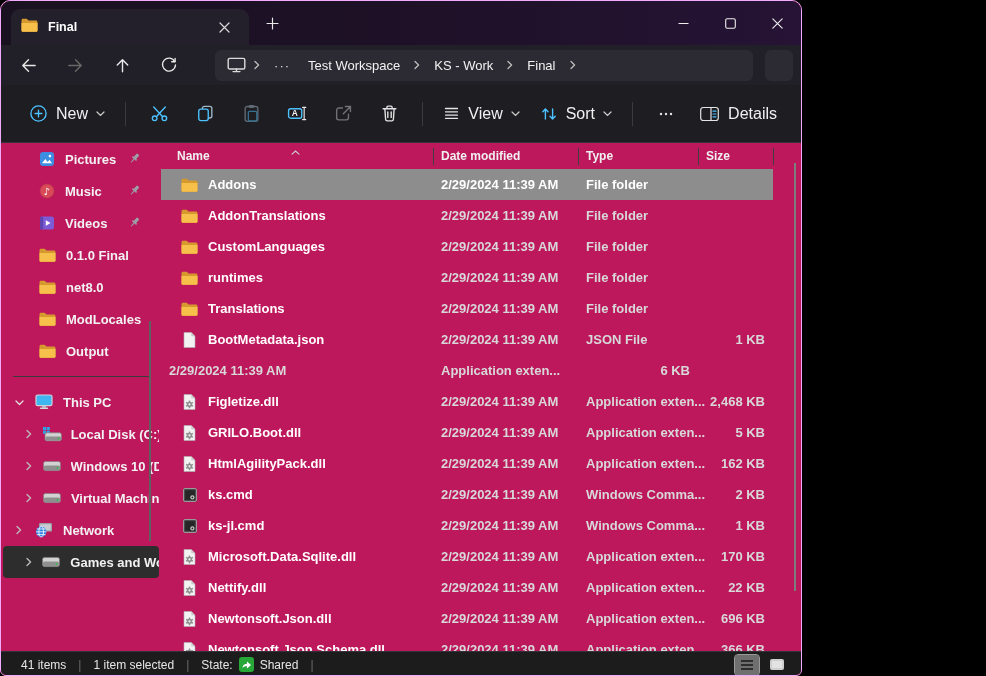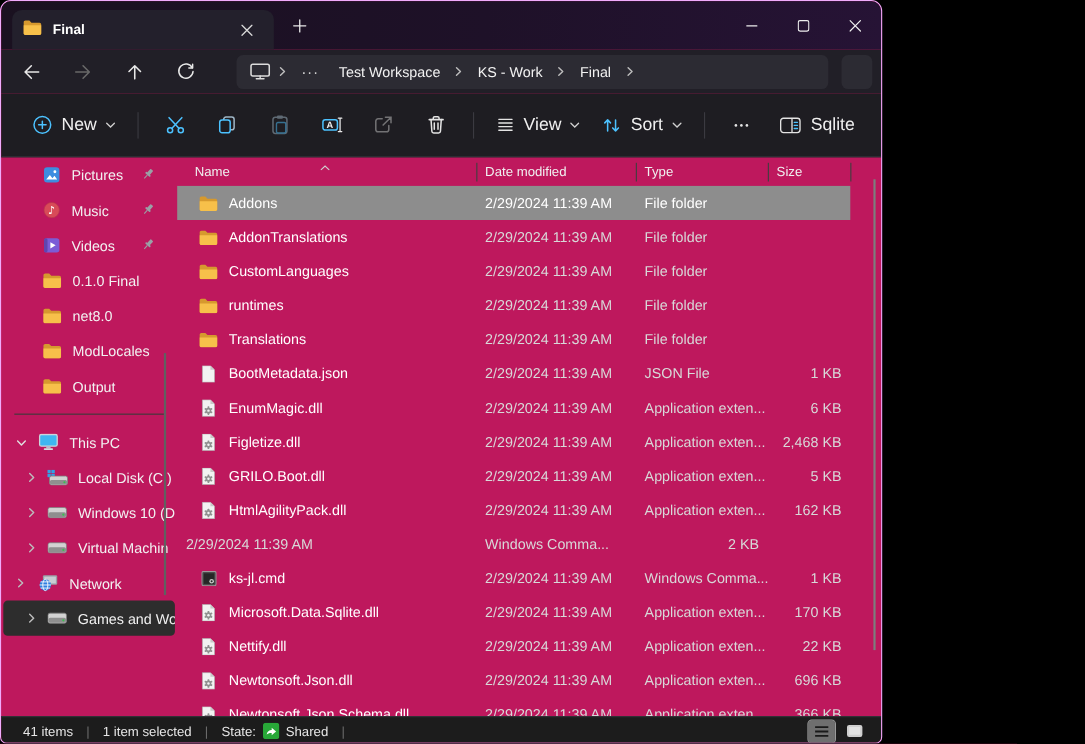--- a/index.html
+++ b/index.html
@@ -36,21 +36,21 @@
   .search-pill input::placeholder{ color:#9d9da4; }
   
   .toolbar{ height:58px; background:#1e1d22; display:flex; align-items:center;
     padding-left:18px; border-bottom:1px solid #333238; }
   .tb-btn{ display:flex; align-items:center; gap:8px; padding:8px 10px; border-radius:5px;
     font-size:16px; color:#f0f0f0; }
   .tb-icon-btn{ width:48px; height:38px; display:grid; place-items:center; border-radius:5px; }
   .tb-sep{ width:1px; height:24px; background:#3b3a41; margin:0 10px; }
   .tb-details{ margin-left:auto; margin-right:14px; }
   
-  .content{ display:flex; height:508px; position:relative; }
+  .content{ display:flex; height:508px; position:relative;font-weight:bold; }
   .sidebar{ width:160px; position:relative; padding-top:0; overflow:hidden; flex:none; }
   .side-item{ height:32px; display:flex; align-items:center; padding-left:36px; gap:10px;
     font-size:13px; color:#f2f2f2; position:relative; border-radius:4px; margin:0 2px; }
   .side-item .pin{ position:absolute; right:18px; top:9px; }
   .side-divider{ height:1px; background:#3a3a3a; margin:9px 12px; }
   .tree-item{ height:32px; display:flex; align-items:center; font-size:13px; color:#f2f2f2;
     border-radius:4px; margin:0 2px; }
   .tree-item .tw{ width:12px; margin-left:10px; display:grid; place-items:center; }
   .tree-item .ticon{ margin-left:10px; margin-right:10px; display:grid; place-items:center; width:18px; }
   .tree-item.child .tw{ margin-left:20px; }
@@ -292,21 +292,21 @@
         </svg>
     </div>
     <div class="tb-btn tb-details">
       <svg width="21" height="18" viewBox="0 0 20 18">
           <rect x="1.2" y="2.5" width="17.6" height="13" rx="2.5" stroke="#e4e4e4" fill="none" stroke-width="1.2"></rect>
           <path d="M11.5 2.5v13" stroke="#e4e4e4" stroke-width="1.2"></path>
           <g stroke="#4cc2ff" stroke-width="1.2" stroke-linecap="round">
             <path d="M13.5 6.2h3M13.5 9h3M13.5 11.8h3"></path>
           </g>
         </svg>
-      <span>Sqlite</span>
+      <span>Details</span>
     </div>
   </div>
 
   <div class="content">
     <div class="sidebar" id="sidebar">
       <div class="side-scroll"></div>
     <div class="side-item">
           <span style="display: inline-flex;">
             <svg width="16" height="16" viewBox="0 0 16 16">
               <rect x="1" y="1" width="14" height="14" rx="3" fill="#3d8de0"></rect>
@@ -630,112 +630,107 @@
                   </svg>
                 </span>
               </span>
               <span>BootMetadata.json</span>
             </div>
             <div class="c-date">2/29/2024 11:39 AM</div>
             <div class="c-type">JSON File</div>
             <div class="c-size">1 KB</div>
           </div>
           <div class="row">
+            <div class="c-date">2/29/2024 11:39 AM</div>
+            <div class="c-type">Application exten...</div>
+            <div class="c-size">6 KB</div>
+          </div>
+          <div class="row">
             <div class="c-name">
               <span class="ric">
                 <span style="display: inline-flex;">
                   <svg width="13" height="16" viewBox="0 0 13 16">
                     <path d="M1 .5h7.3L12 4.2V15.5H1z" fill="#f2f2f2" stroke="#b0b0b0" stroke-width=".6"></path>
                     <path d="M8.3.5L12 4.2H8.3z" fill="#c8c8c8"></path>
                     <g fill="#8f8f8f" transform="translate(6.5,10.3)">
                       <rect x="-0.8" y="-3.9" width="1.6" height="7.8" rx=".5"></rect>
                       <rect x="-0.8" y="-3.9" width="1.6" height="7.8" rx=".5" transform="rotate(60)"></rect>
                       <rect x="-0.8" y="-3.9" width="1.6" height="7.8" rx=".5" transform="rotate(120)"></rect>
                       <circle r="2.6"></circle>
                       <circle r="1.1" fill="#f2f2f2"></circle>
                     </g>
                   </svg>
                 </span>
               </span>
-              <span>EnumMagic.dll</span>
+              <span>Figletize.dll</span>
             </div>
             <div class="c-date">2/29/2024 11:39 AM</div>
             <div class="c-type">Application exten...</div>
-            <div class="c-size">6 KB</div>
+            <div class="c-size">2,468 KB</div>
           </div>
           <div class="row">
             <div class="c-name">
               <span class="ric">
                 <span style="display: inline-flex;">
                   <svg width="13" height="16" viewBox="0 0 13 16">
                     <path d="M1 .5h7.3L12 4.2V15.5H1z" fill="#f2f2f2" stroke="#b0b0b0" stroke-width=".6"></path>
                     <path d="M8.3.5L12 4.2H8.3z" fill="#c8c8c8"></path>
                     <g fill="#8f8f8f" transform="translate(6.5,10.3)">
                       <rect x="-0.8" y="-3.9" width="1.6" height="7.8" rx=".5"></rect>
                       <rect x="-0.8" y="-3.9" width="1.6" height="7.8" rx=".5" transform="rotate(60)"></rect>
                       <rect x="-0.8" y="-3.9" width="1.6" height="7.8" rx=".5" transform="rotate(120)"></rect>
                       <circle r="2.6"></circle>
                       <circle r="1.1" fill="#f2f2f2"></circle>
                     </g>
                   </svg>
                 </span>
               </span>
-              <span>Figletize.dll</span>
+              <span>GRILO.Boot.dll</span>
             </div>
             <div class="c-date">2/29/2024 11:39 AM</div>
             <div class="c-type">Application exten...</div>
-            <div class="c-size">2,468 KB</div>
+            <div class="c-size">5 KB</div>
           </div>
           <div class="row">
             <div class="c-name">
               <span class="ric">
                 <span style="display: inline-flex;">
                   <svg width="13" height="16" viewBox="0 0 13 16">
                     <path d="M1 .5h7.3L12 4.2V15.5H1z" fill="#f2f2f2" stroke="#b0b0b0" stroke-width=".6"></path>
                     <path d="M8.3.5L12 4.2H8.3z" fill="#c8c8c8"></path>
                     <g fill="#8f8f8f" transform="translate(6.5,10.3)">
                       <rect x="-0.8" y="-3.9" width="1.6" height="7.8" rx=".5"></rect>
                       <rect x="-0.8" y="-3.9" width="1.6" height="7.8" rx=".5" transform="rotate(60)"></rect>
                       <rect x="-0.8" y="-3.9" width="1.6" height="7.8" rx=".5" transform="rotate(120)"></rect>
                       <circle r="2.6"></circle>
                       <circle r="1.1" fill="#f2f2f2"></circle>
                     </g>
                   </svg>
                 </span>
               </span>
-              <span>GRILO.Boot.dll</span>
-            </div>
-            <div class="c-date">2/29/2024 11:39 AM</div>
-            <div class="c-type">Application exten...</div>
-            <div class="c-size">5 KB</div>
-          </div>
-          <div class="row">
-            <div class="c-name">
-              <span class="ric">
-                <span style="display: inline-flex;">
-                  <svg width="13" height="16" viewBox="0 0 13 16">
-                    <path d="M1 .5h7.3L12 4.2V15.5H1z" fill="#f2f2f2" stroke="#b0b0b0" stroke-width=".6"></path>
-                    <path d="M8.3.5L12 4.2H8.3z" fill="#c8c8c8"></path>
-                    <g fill="#8f8f8f" transform="translate(6.5,10.3)">
-                      <rect x="-0.8" y="-3.9" width="1.6" height="7.8" rx=".5"></rect>
-                      <rect x="-0.8" y="-3.9" width="1.6" height="7.8" rx=".5" transform="rotate(60)"></rect>
-                      <rect x="-0.8" y="-3.9" width="1.6" height="7.8" rx=".5" transform="rotate(120)"></rect>
-                      <circle r="2.6"></circle>
-                      <circle r="1.1" fill="#f2f2f2"></circle>
-                    </g>
-                  </svg>
-                </span>
-              </span>
               <span>HtmlAgilityPack.dll</span>
             </div>
             <div class="c-date">2/29/2024 11:39 AM</div>
             <div class="c-type">Application exten...</div>
             <div class="c-size">162 KB</div>
           </div>
           <div class="row">
+            <div class="c-name">
+              <span class="ric">
+                <span style="display: inline-flex;">
+                  <svg width="14" height="14" viewBox="0 0 14 14">
+                    <rect x=".5" y=".5" width="13" height="13" rx="1.5" fill="#4b4b4b" stroke="#9a9a9a"></rect>
+                    <rect x="2.2" y="2.2" width="9.6" height="9.6" fill="#262626"></rect>
+                    <circle cx="9.4" cy="9.4" r="2.1" fill="#c9c9c9"></circle>
+                    <circle cx="9.4" cy="9.4" r=".9" fill="#262626"></circle>
+                  </svg>
+                </span>
+              </span>
+              <span>ks.cmd</span>
+            </div>
             <div class="c-date">2/29/2024 11:39 AM</div>
             <div class="c-type">Windows Comma...</div>
             <div class="c-size">2 KB</div>
           </div>
           <div class="row">
             <div class="c-name">
               <span class="ric">
                 <span style="display: inline-flex;">
                   <svg width="14" height="14" viewBox="0 0 14 14">
                     <rect x=".5" y=".5" width="13" height="13" rx="1.5" fill="#4b4b4b" stroke="#9a9a9a"></rect>

